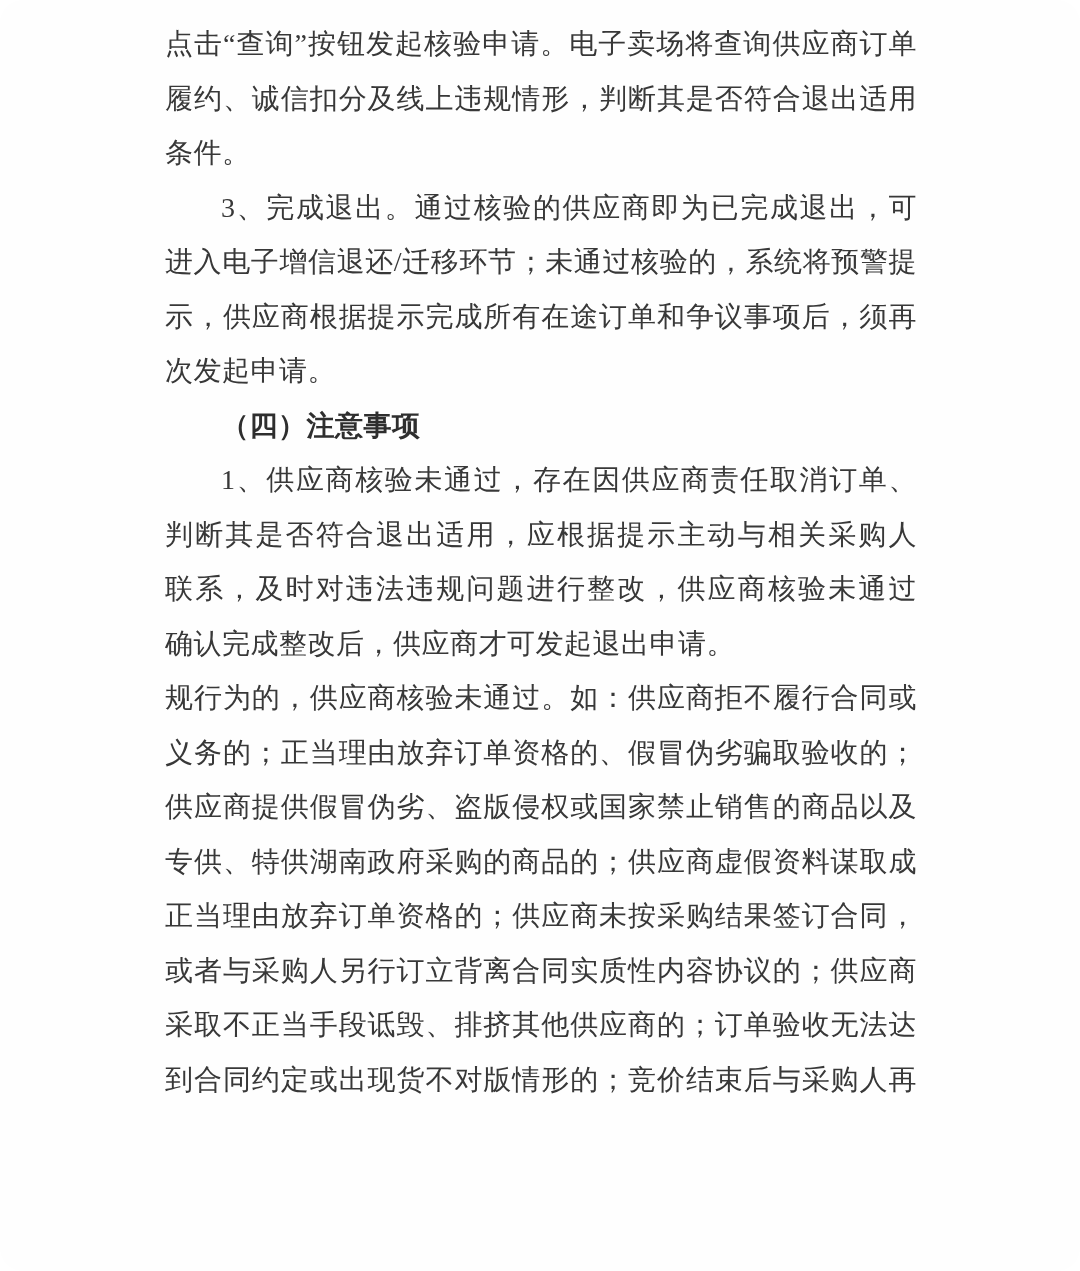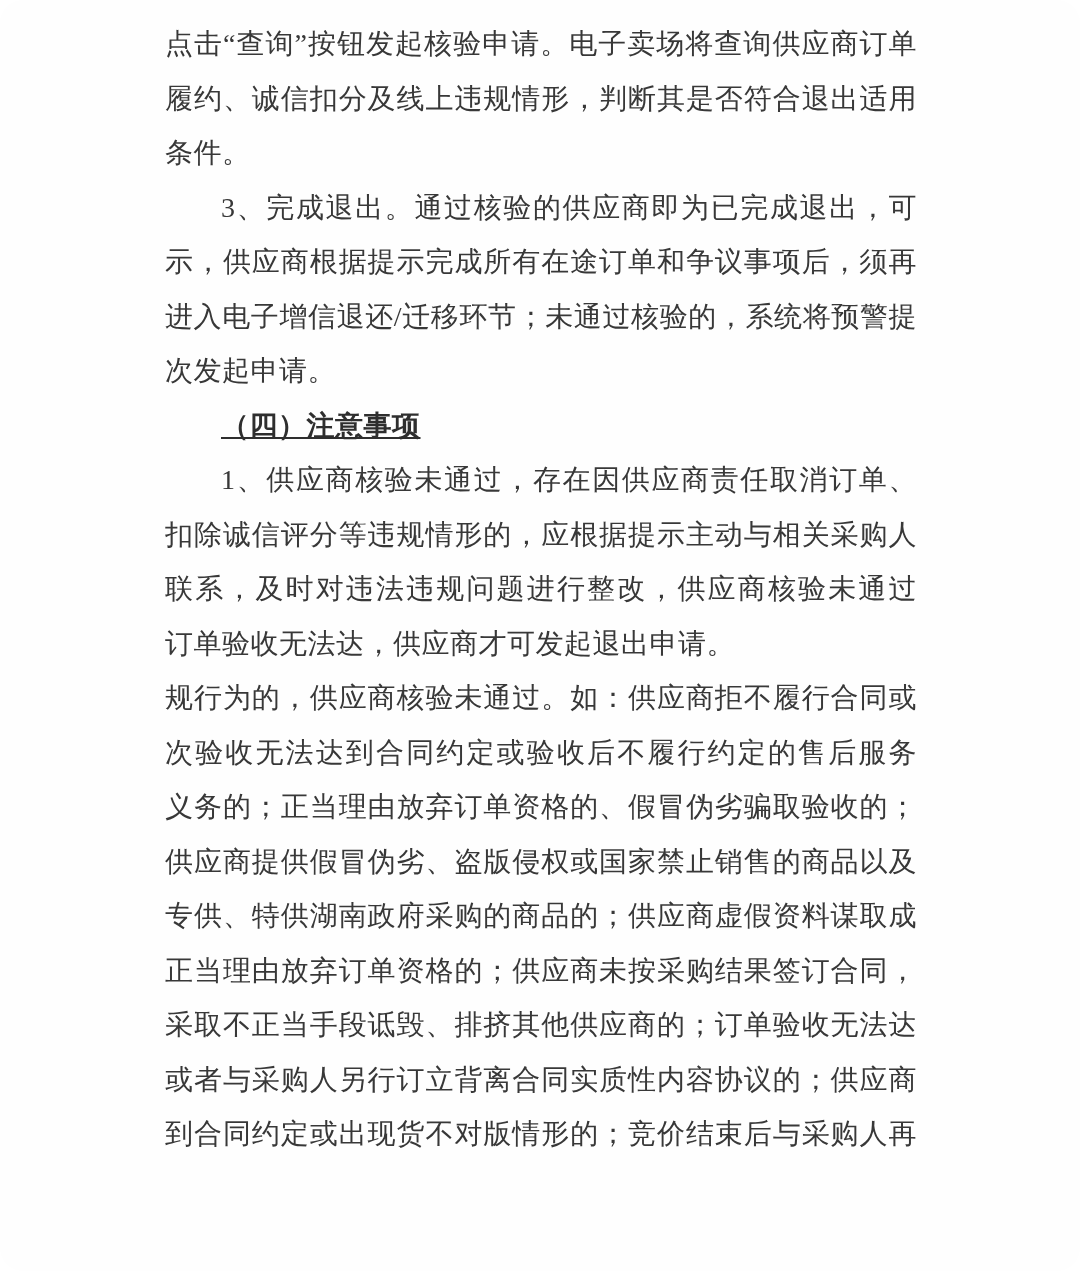--- a/index.html
+++ b/index.html
@@ -36,43 +36,41 @@
     text-align: justify;
     text-align-last: justify;
     text-justify: inter-character;
   }
   .line.indent {
     padding-left: 56px;
   }
   .line.bold {
     font-weight: 700;
     color: #2e2e2e;
-    text-decoration: underline;
   }
 </style>
 </head>
 <body>
 
 <div class="page">
   <div class="text-column">
       <div class="line justify">点击“查询”按钮发起核验申请。电子卖场将查询供应商订单</div>
       <div class="line justify">履约、诚信扣分及线上违规情形，判断其是否符合退出适用</div>
       <div class="line">条件。</div>
       <div class="line justify indent">3、完成退出。通过核验的供应商即为已完成退出，可</div>
+      <div class="line justify">进入电子增信退还/迁移环节；未通过核验的，系统将预警提</div>
       <div class="line justify">示，供应商根据提示完成所有在途订单和争议事项后，须再</div>
-      <div class="line justify">进入电子增信退还/迁移环节；未通过核验的，系统将预警提</div>
       <div class="line">次发起申请。</div>
       <div class="line indent bold">（四）注意事项</div>
       <div class="line justify indent">1、供应商核验未通过，存在因供应商责任取消订单、</div>
-      <div class="line justify">扣除诚信评分等违规情形的，应根据提示主动与相关采购人</div>
+      <div class="line justify">判断其是否符合退出适用，应根据提示主动与相关采购人</div>
       <div class="line justify">联系，及时对违法违规问题进行整改，供应商核验未通过</div>
-      <div class="line">订单验收无法达，供应商才可发起退出申请。</div>
+      <div class="line">确认完成整改后，供应商才可发起退出申请。</div>
       <div class="line justify">规行为的，供应商核验未通过。如：供应商拒不履行合同或两</div>
-      <div class="line justify">次验收无法达到合同约定或验收后不履行约定的售后服务</div>
       <div class="line justify">义务的；正当理由放弃订单资格的、假冒伪劣骗取验收的；</div>
       <div class="line justify">供应商提供假冒伪劣、盗版侵权或国家禁止销售的商品以及</div>
       <div class="line justify">专供、特供湖南政府采购的商品的；供应商虚假资料谋取成交</div>
       <div class="line justify">正当理由放弃订单资格的；供应商未按采购结果签订合同，</div>
+      <div class="line justify">或者与采购人另行订立背离合同实质性内容协议的；供应商</div>
       <div class="line justify">采取不正当手段诋毁、排挤其他供应商的；订单验收无法达</div>
-      <div class="line justify">或者与采购人另行订立背离合同实质性内容协议的；供应商</div>
       <div class="line justify">到合同约定或出现货不对版情形的；竞价结束后与采购人再</div>
     </div>
 </div>
 
 </body></html>

